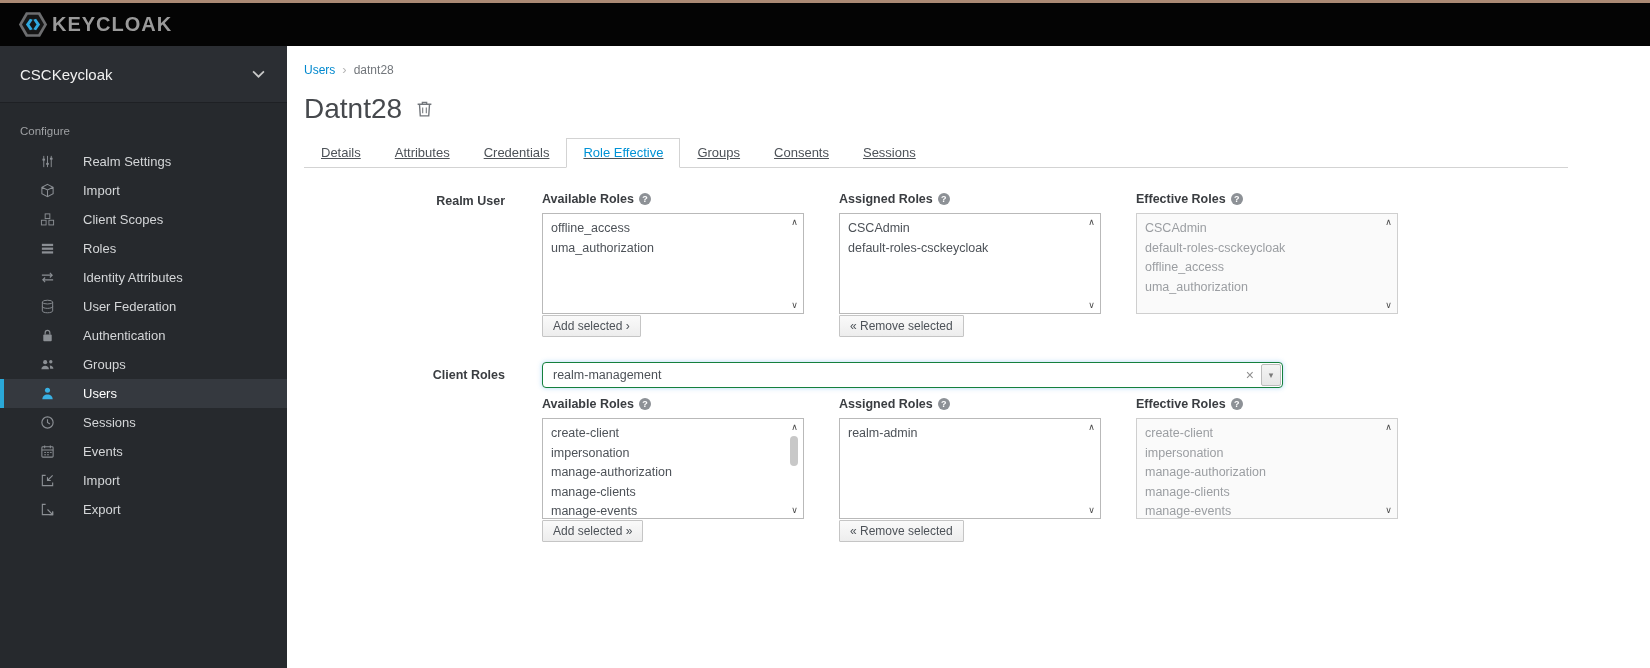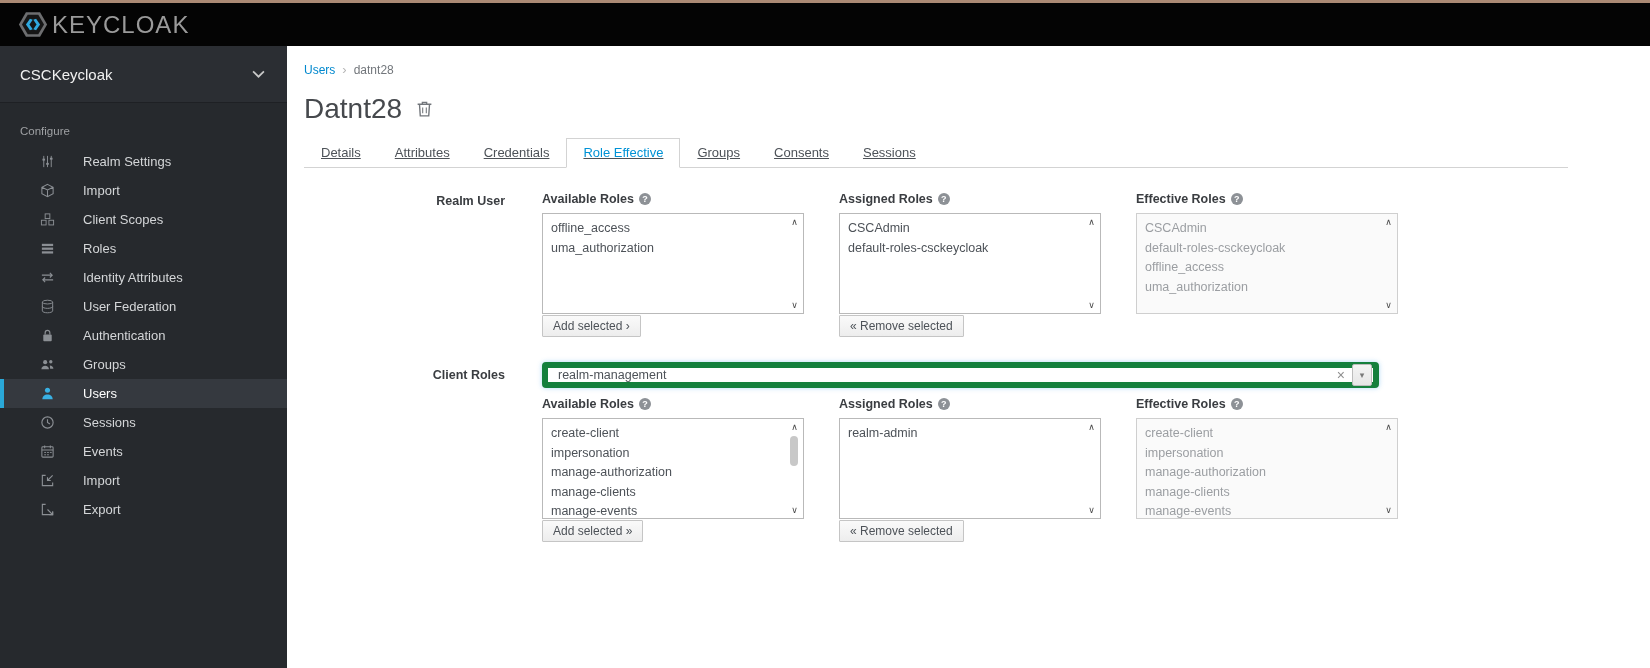--- a/index.html
+++ b/index.html
@@ -2,21 +2,21 @@
 <html><head>
 <meta charset="utf-8">
 <style>
   * { margin:0; padding:0; box-sizing:border-box; }
   html,body { width:1650px; height:668px; overflow:hidden; }
   body { font-family:"Liberation Sans", sans-serif; background:#fff; color:#4d5258; }
 
   .topline { height:3px; background:#ab8a74; }
   .topbar { height:43px; background:#040404; display:flex; align-items:center; padding-left:18px; }
   .logo { display:flex; align-items:center; gap:4px; }
-  .logo-text { font-size:24px; font-weight:normal; color:#9a9a9a; letter-spacing:1px; }
+  .logo-text { font-size:20px; font-weight:bold; color:#9a9a9a; letter-spacing:1px; }
 
   .layout { display:flex; height:622px; }
 
   
   .sidebar { width:287px; background:#26292d; flex:none; display:flex; flex-direction:column; }
   .realm-selector { height:57px; background:#2b2e33; border-bottom:1px solid #1e2024;
     display:flex; align-items:center; justify-content:space-between; padding:0 22px 0 20px;
     color:#f1f1f1; font-size:15px; cursor:pointer; }
   .nav-section-label { color:#9ea0a3; font-size:11.5px; padding:22px 20px 10px 20px; }
   .nav-item { height:29px; display:flex; align-items:center; gap:28px; padding-left:35px;
@@ -62,21 +62,21 @@
     flex-direction:column; justify-content:space-between; align-items:center; }
   .sb-arrow { font-size:9px; color:#4a4a4a; line-height:10px; padding:2px 0; cursor:pointer; }
   .sb-thumb { position:absolute; top:16px; left:3px; width:8px; height:30px; background:#c8c8c8; border-radius:4px; cursor:pointer; }
 
   .btn { margin-top:1px; height:22px; font-size:12px; font-family:"Liberation Sans",sans-serif;
     padding:0 10px; background:linear-gradient(#fafafa,#ededed); border:1px solid #c5c5c5;
     color:#4d5258; border-radius:1px; cursor:pointer; }
 
   .client-select-row { margin-top:25px; display:flex; }
   .client-select-row .row-label { padding-top:6px; }
-  .combobox { margin-left:37px; width:837px; height:26px; border:6px solid #15803d; border-radius:4px;
+  .combobox { margin-left:37px; width:741px; height:26px; border:1px solid #15803d; border-radius:4px;
     box-shadow:0 0 5px rgba(82,168,236,.45); display:flex; align-items:center; background:#fff; }
   .combo-value { flex:1; padding-left:10px; font-size:12.5px; color:#4d5258; }
   .combo-clear { color:#8e8e8e; font-size:14px; margin-right:7px; cursor:pointer; line-height:1; }
   .combo-toggle { width:20px; height:22px; margin:1px 1px 1px 0; background:linear-gradient(#f4f4f4,#e6e6e6);
     border:1px solid #bcbcbc; border-radius:2px; display:flex; align-items:center; justify-content:center;
     color:#7a7a7a; font-size:9px; cursor:pointer; }
 
   .client-lists { margin-top:9px; }
 </style>
 </head>

